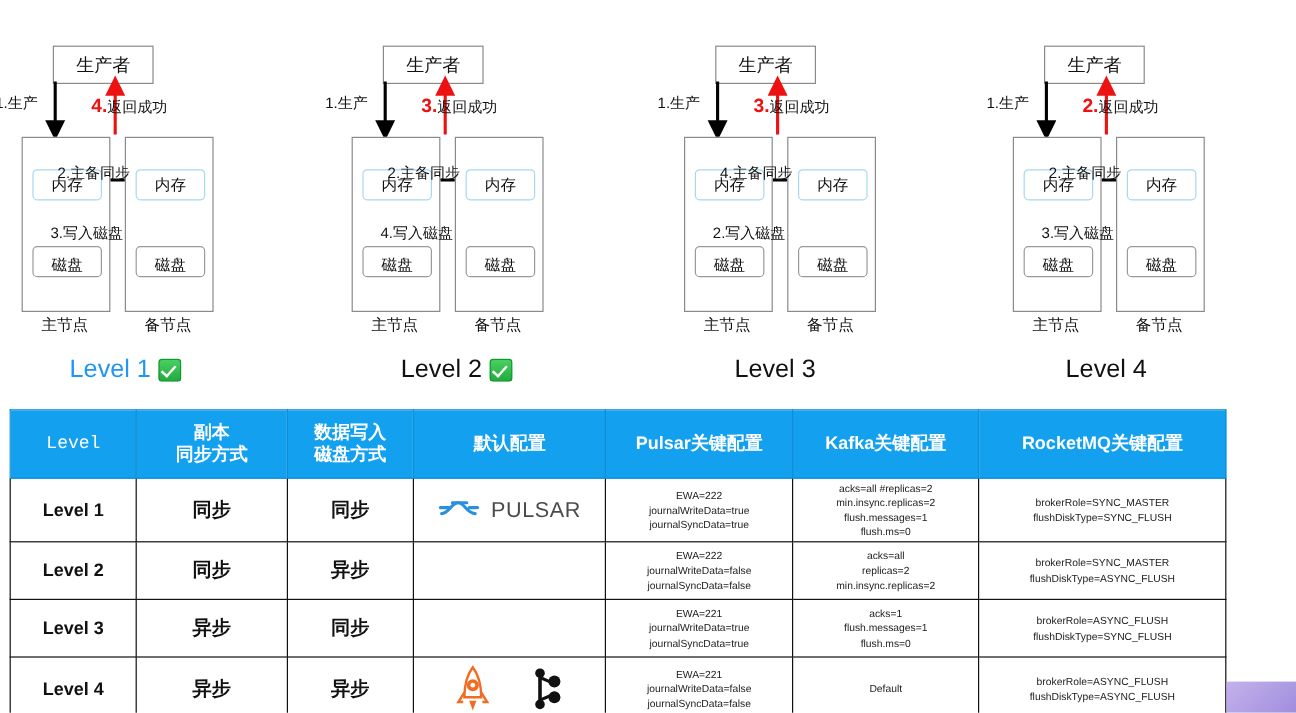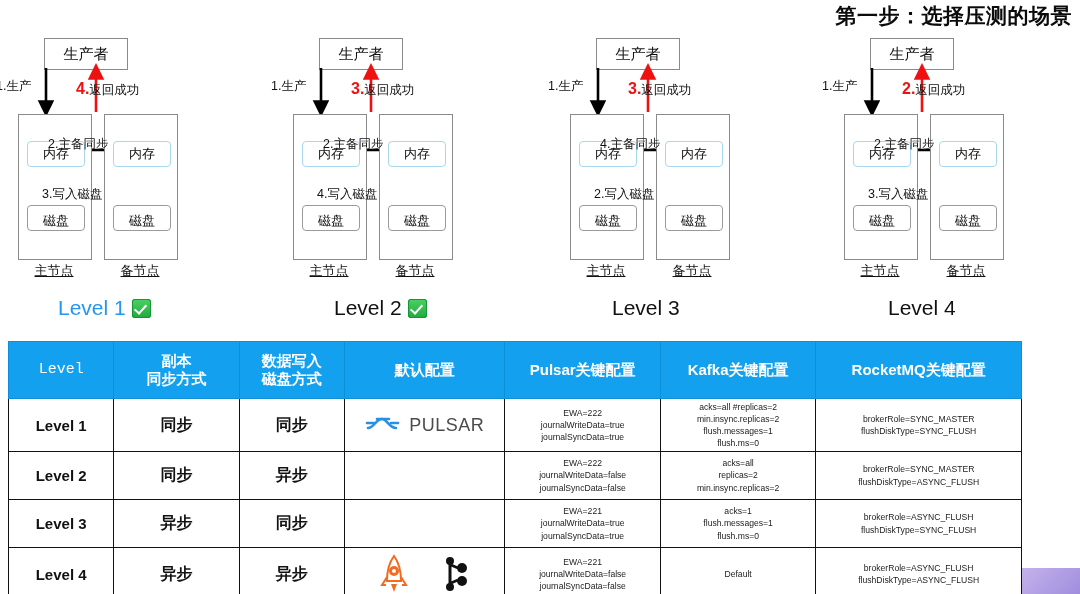--- a/index.html
+++ b/index.html
@@ -49,21 +49,21 @@
   }
   .disk{
     position:absolute;left:8px;top:90px;width:56px;height:24px;
     border:1.4px solid #9a9a9a;border-radius:4px;background:#fff;
     display:flex;align-items:flex-end;justify-content:center;
     font-size:13px;color:#111;
   }
 
   .nodelabel{
     position:absolute;top:224px;font-size:13px;color:#111;
-    width:72px;text-align:center;text-decoration:underline;
+    width:72px;text-align:center;
   }
   .nodelabel.master{left:18px;}
   .nodelabel.backup{left:104px;}
 
   
   .arrows{position:absolute;left:0;top:0;width:240px;height:250px;}
 
   .lbl{position:absolute;font-size:12.5px;color:#111;white-space:nowrap;}
   .lbl-red{position:absolute;font-size:12.5px;color:#111;white-space:nowrap;}
   .lbl-red .num{color:#ee1111;font-size:16px;font-weight:700;}
@@ -138,21 +138,20 @@
   .corner{
     position:absolute;right:0px;bottom:0px;width:58px;height:26px;
     background:linear-gradient(135deg,#b9a4e8,#8f7ad8);opacity:.85;
   }
 </style>
 </head>
 <body>
 
 <div class="page">
 
-  <div class="title">第一步：选择压测的场景</div>
 
   <div class="diagram d1">
     <div class="producer">
         <span>生产者</span>
       </div>
     <svg class="arrows" viewBox="0 0 240 250">
       <defs>
         <marker id="ah1" markerWidth="7" markerHeight="7" refX="3" refY="3.2" orient="auto">
             <path d="M0,0 L6.5,3.2 L0,6.4 Z" fill="#000"></path>
           </marker>

